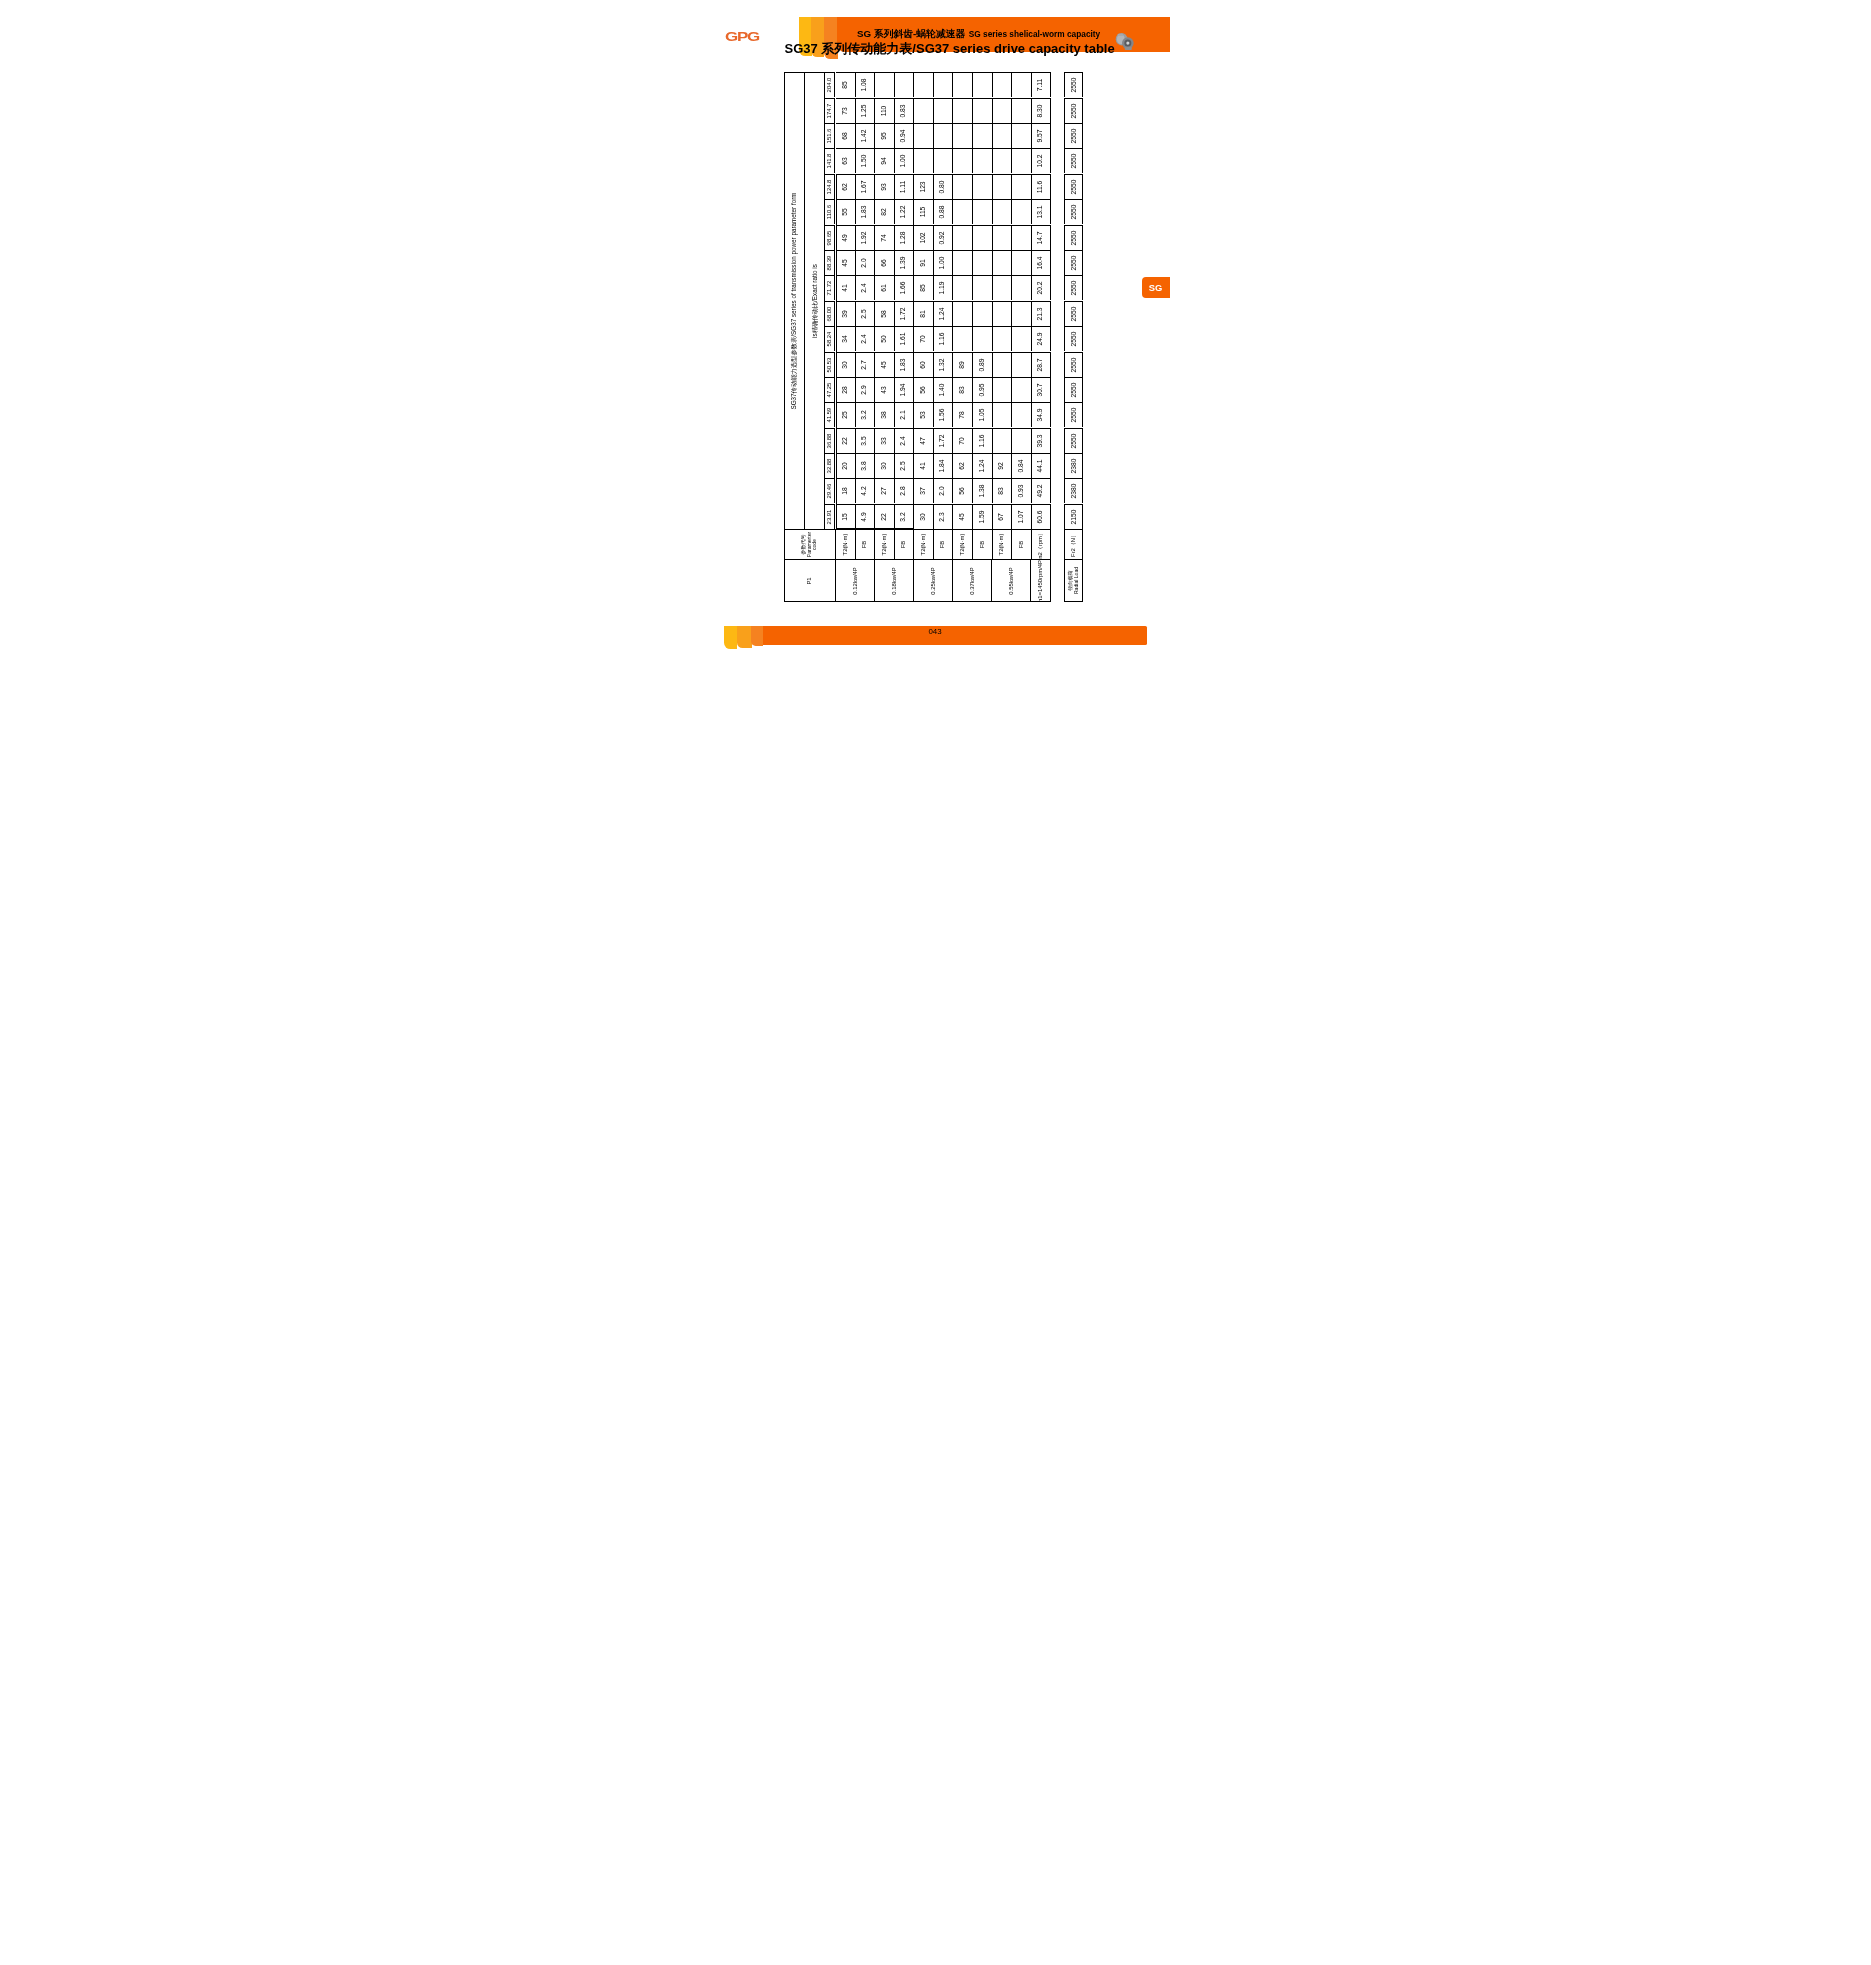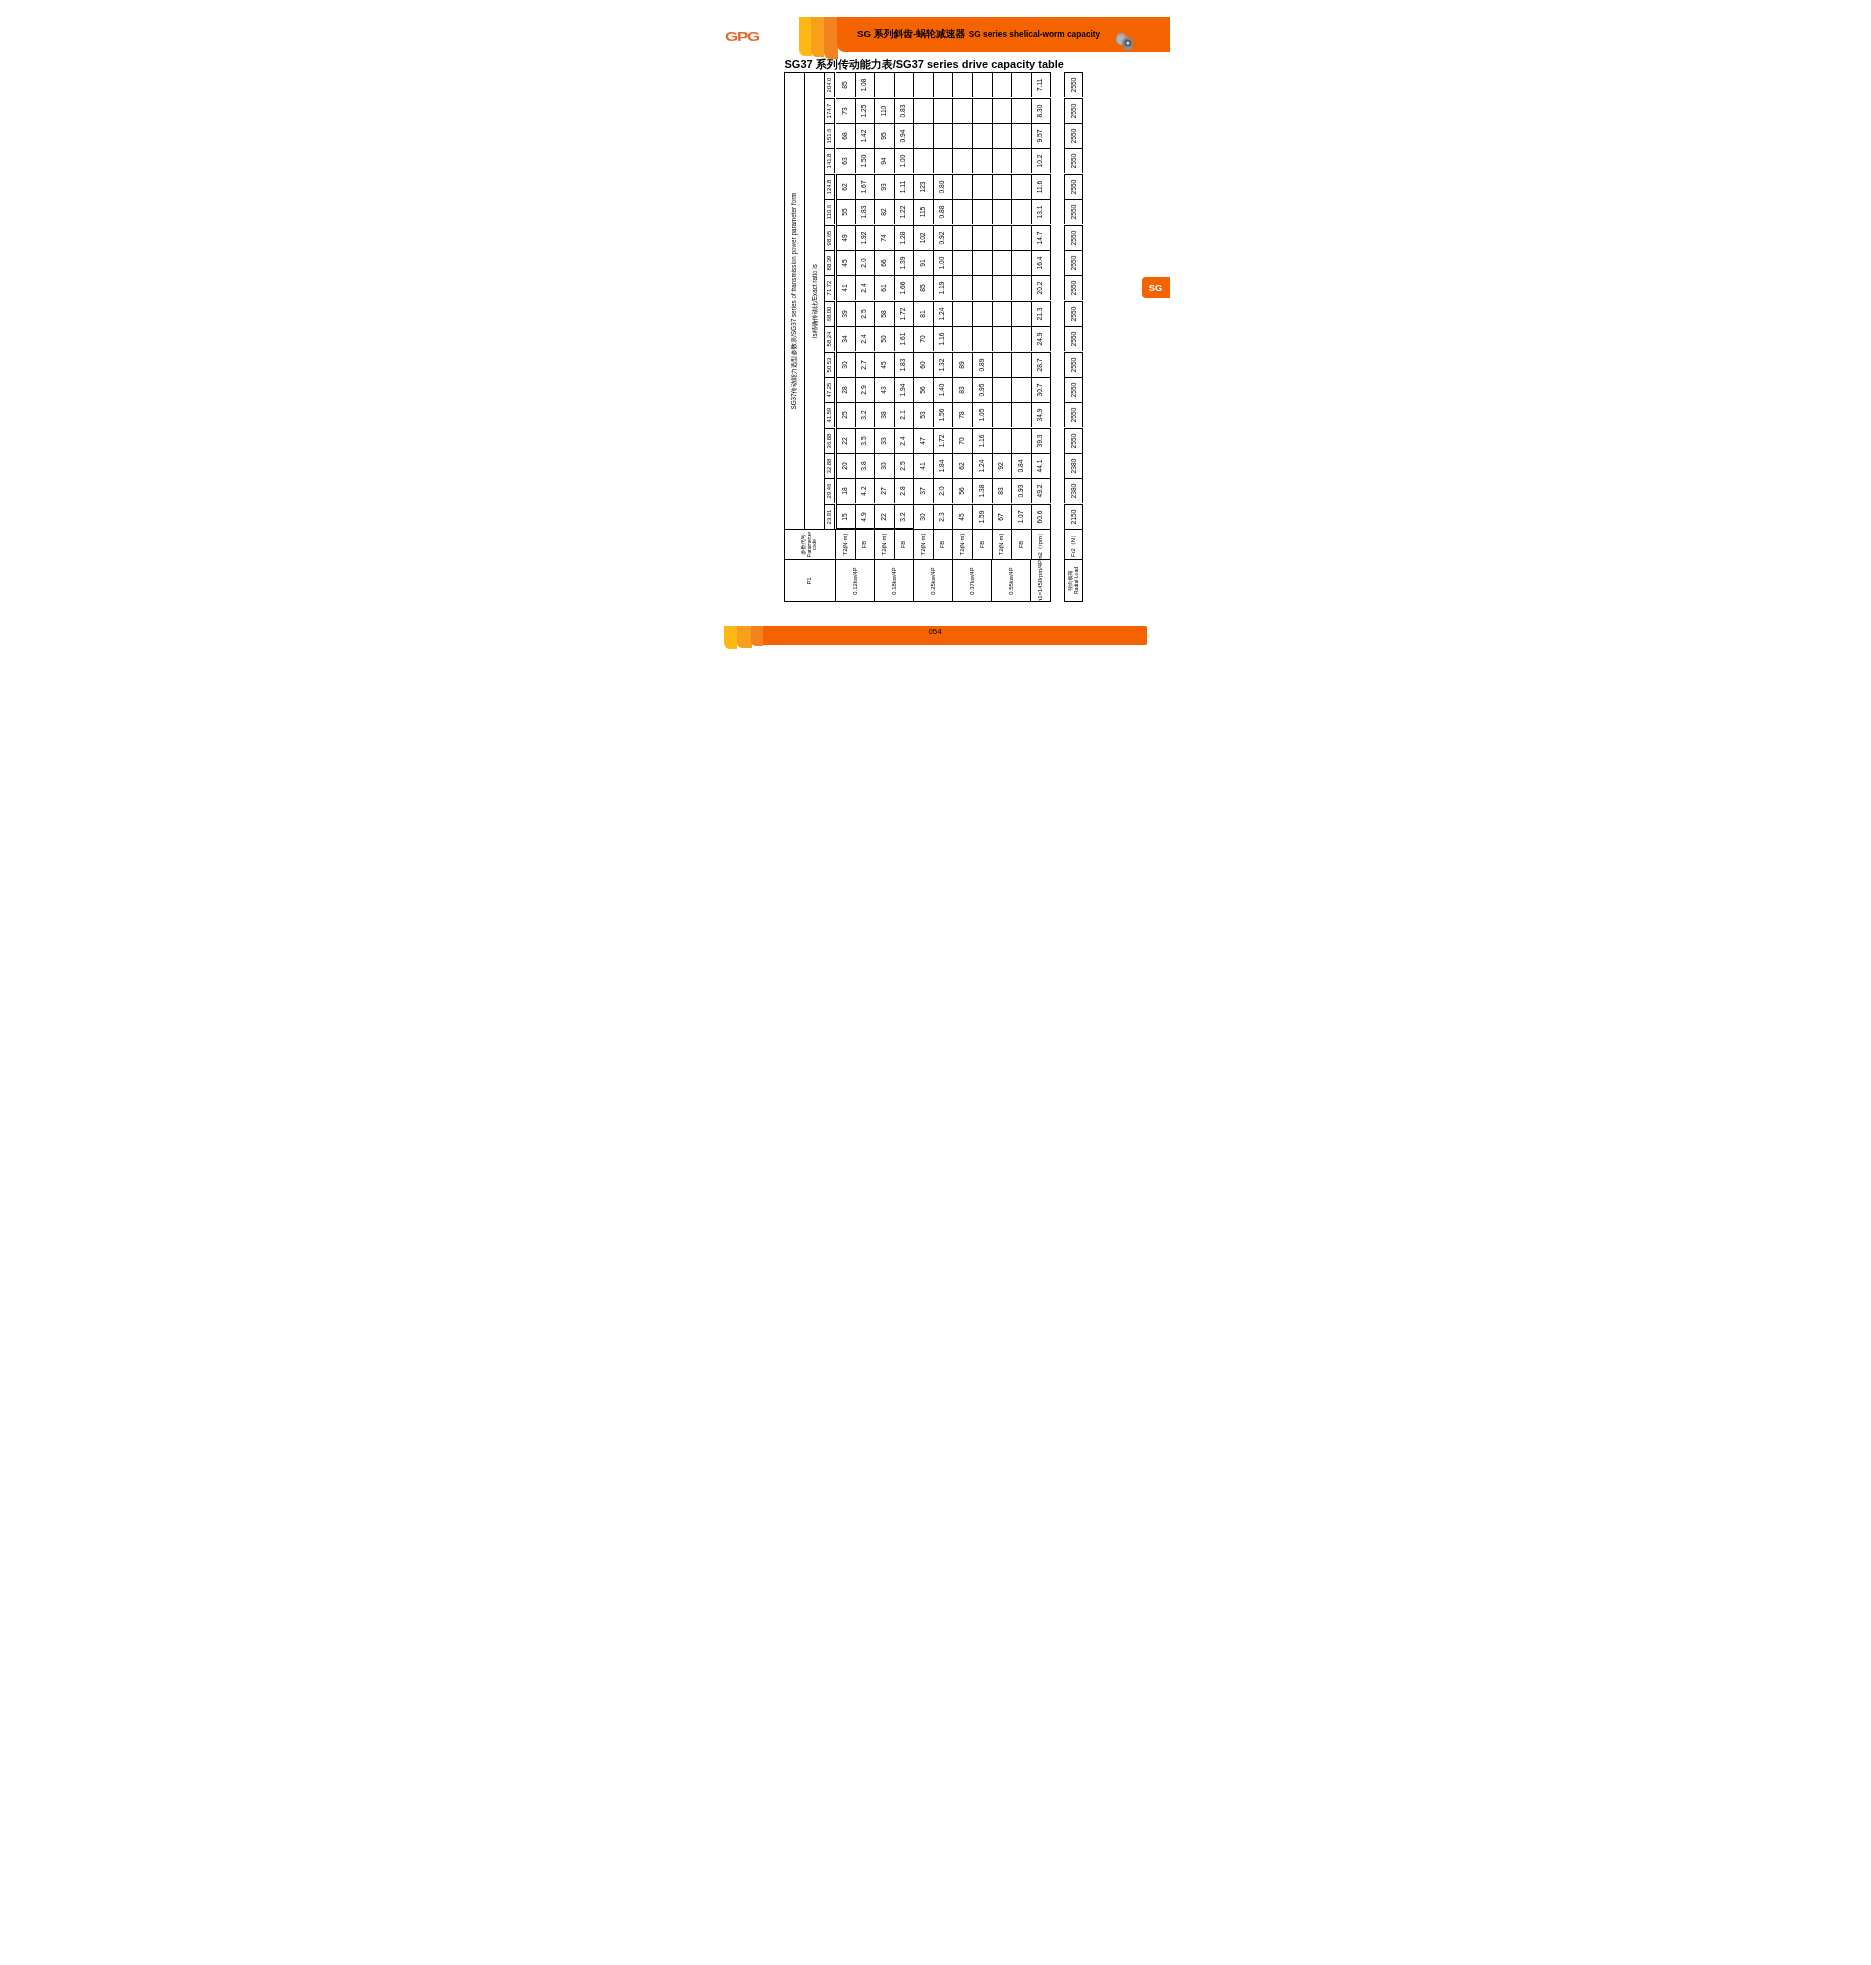--- a/index.html
+++ b/index.html
@@ -15,21 +15,21 @@
             border-radius:0 0 0 7.9px;display:flex;align-items:center;}
   .hdr-text{position:absolute;left:10.2px;right:59px;display:flex;align-items:baseline;
             justify-content:center;gap:3.5px;white-space:nowrap;}
   .hdr-zh{font-size:9.8px;font-weight:bold;color:#000;}
   .hdr-en{font-size:8.3px;font-weight:bold;color:#000;}
   .gearimg{position:absolute;left:276px;top:15.7px;width:25px;height:19px;}
   .logo{position:absolute;left:23px;top:30px;color:#E8682B;font-size:15.7px;font-weight:900;
         letter-spacing:-1.2px;transform:scaleY(0.78) scaleX(1.08);transform-origin:left top;}
 
   
-  .ptitle{position:absolute;left:83px;top:57px;font-size:11px;font-weight:bold;color:#000;}
+  .ptitle{position:absolute;left:83px;top:40px;font-size:13px;font-weight:bold;color:#000;}
 
   
   .tbl-wrap{position:absolute;left:82px;top:72px;width:299px;height:530px;}
   .tbl-inner{position:absolute;left:0;top:0;width:530px;height:299px;
              transform:rotate(-90deg) translateX(-530px);transform-origin:top left;}
   .c{position:absolute;display:flex;align-items:center;justify-content:center;
      box-sizing:border-box;border-right:0.4px solid #000;border-bottom:0.4px solid #000;
      font-size:6.7px;color:#000;text-align:center;white-space:pre-line;line-height:1.15;
      overflow:hidden;}
   .c.ratio{font-size:5.9px;}
@@ -351,16 +351,16 @@
         <div class="hibox" style="left: 73px; top: 52px; width: 355px; height: 78px;"></div>
       </div>
   </div>
 
   <div class="sidetab">SG</div>
 
   <div class="ftr-stripe ftr-s1"></div>
   <div class="ftr-stripe ftr-s2"></div>
   <div class="ftr-stripe ftr-s3"></div>
   <div class="ftr-main"></div>
-  <div class="pagenum">054</div>
+  <div class="pagenum">043</div>
 
 </div>
 
 
 </body></html>

